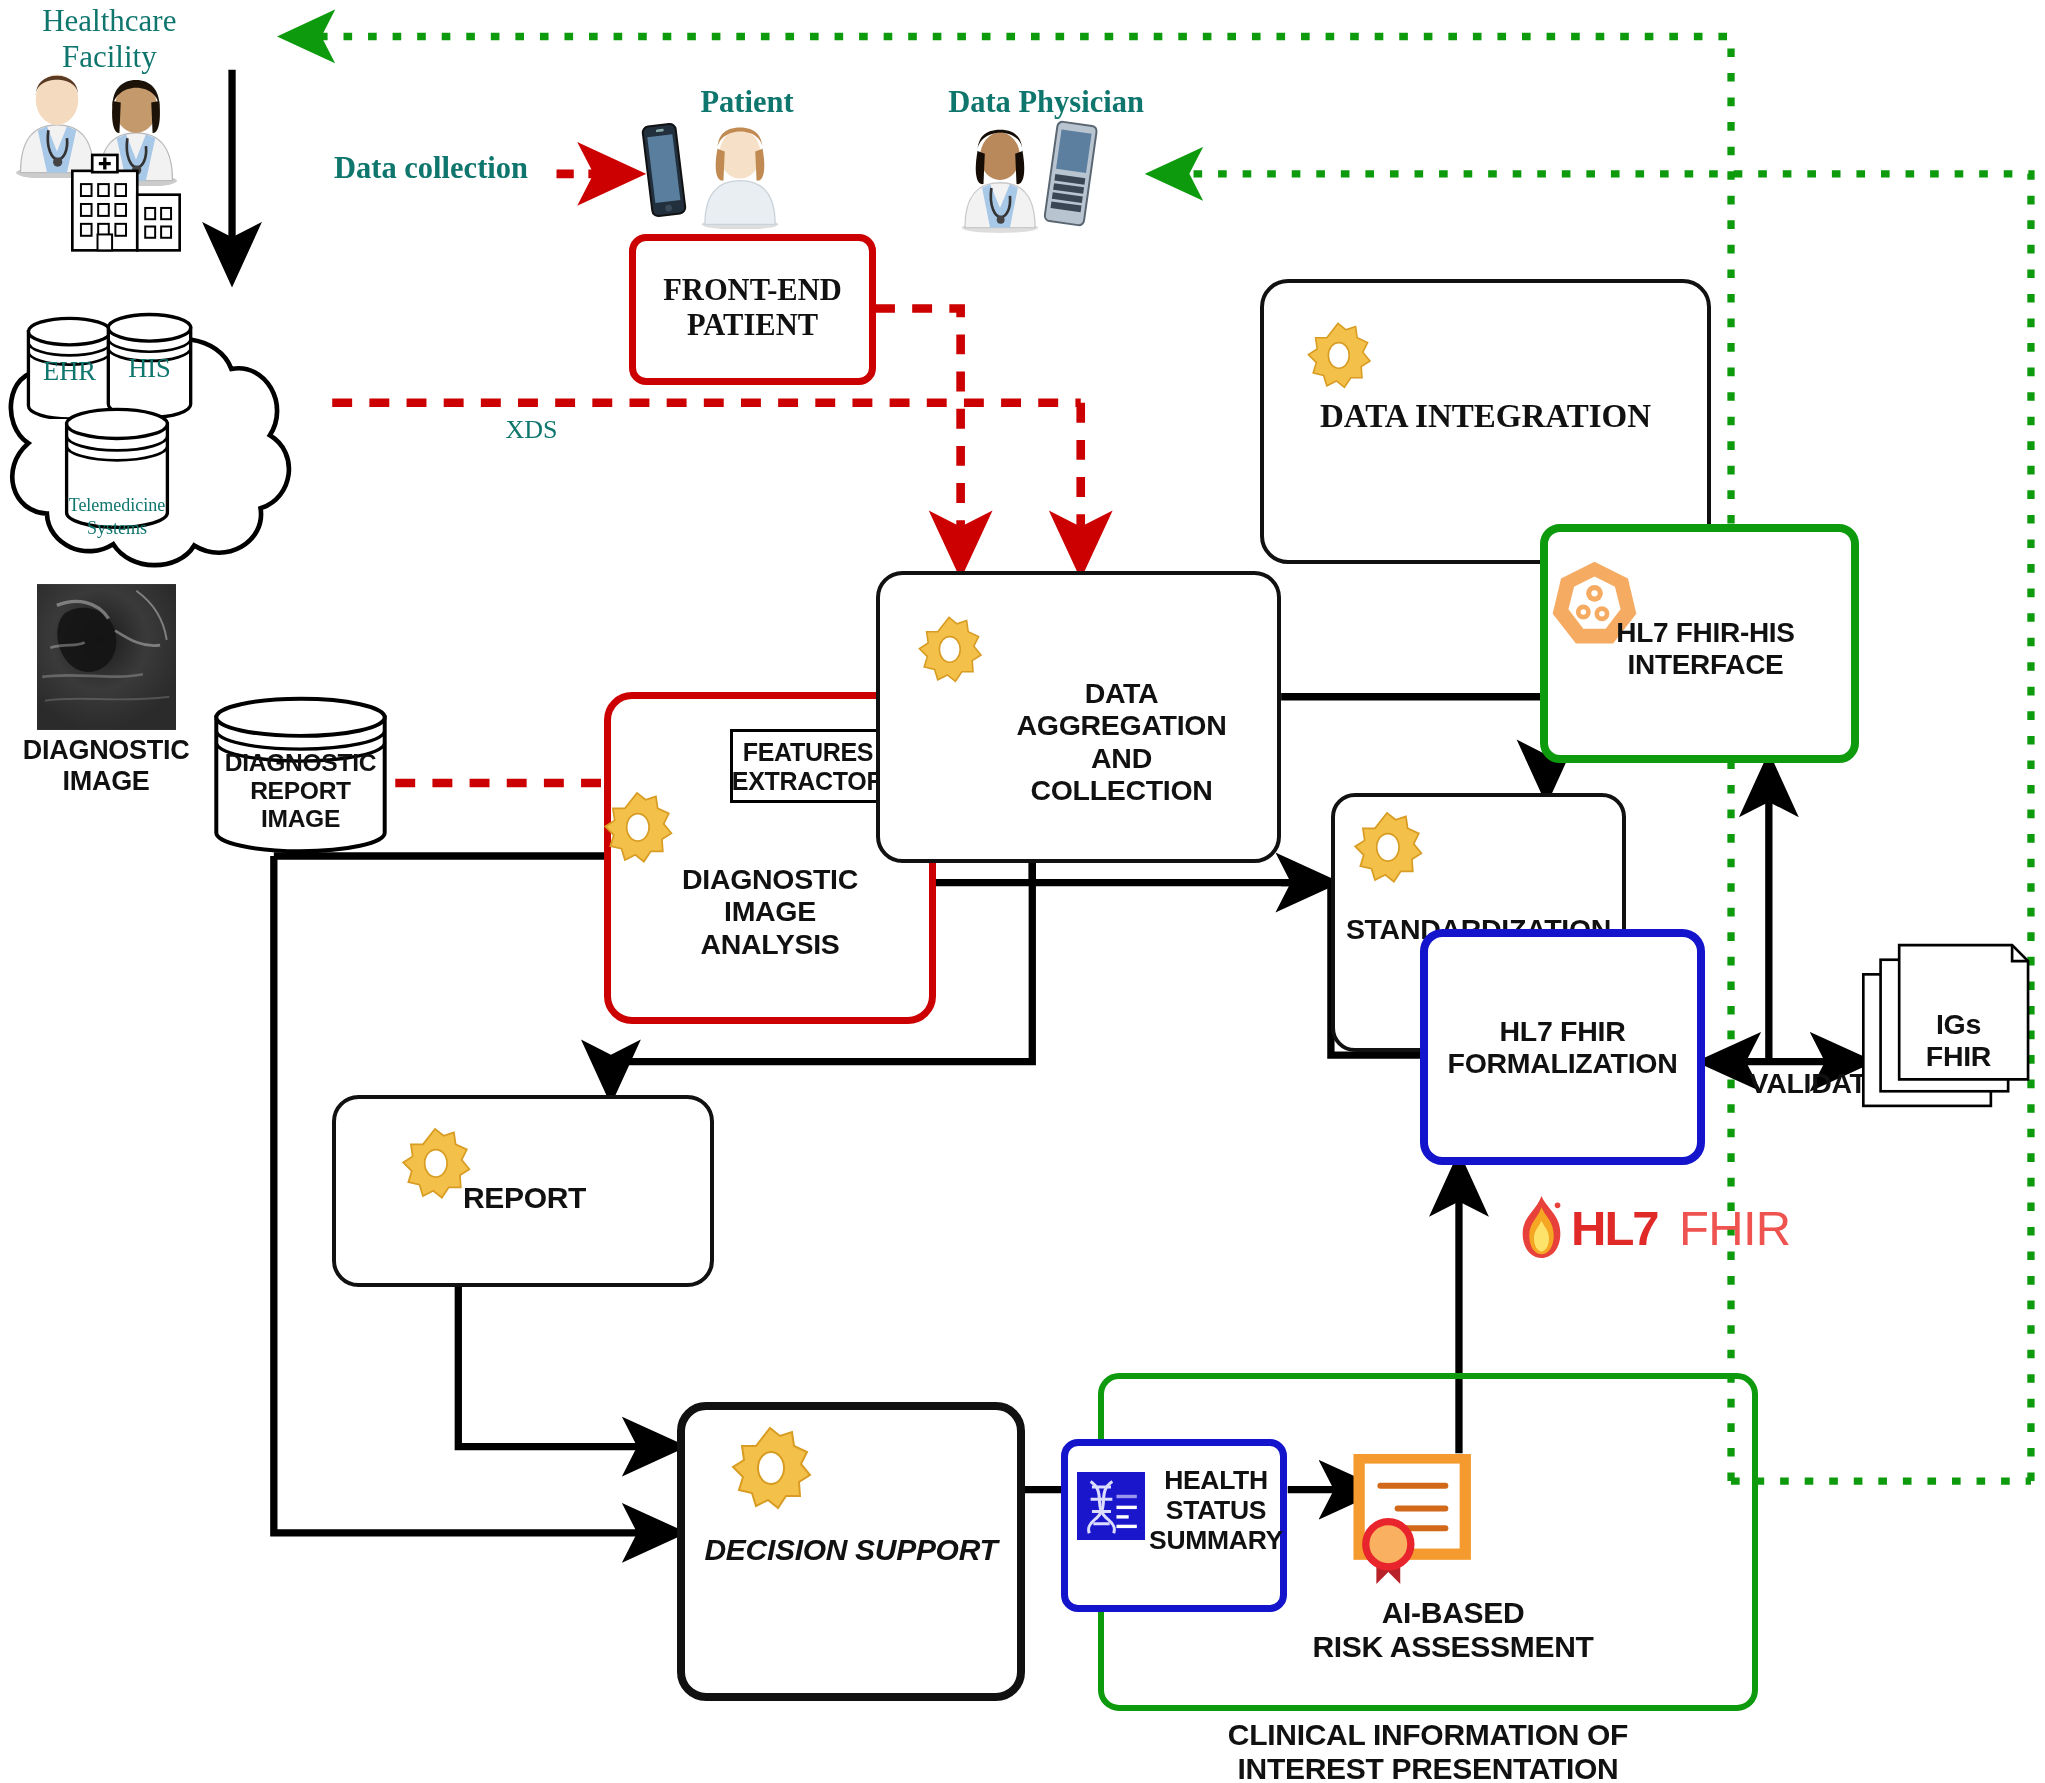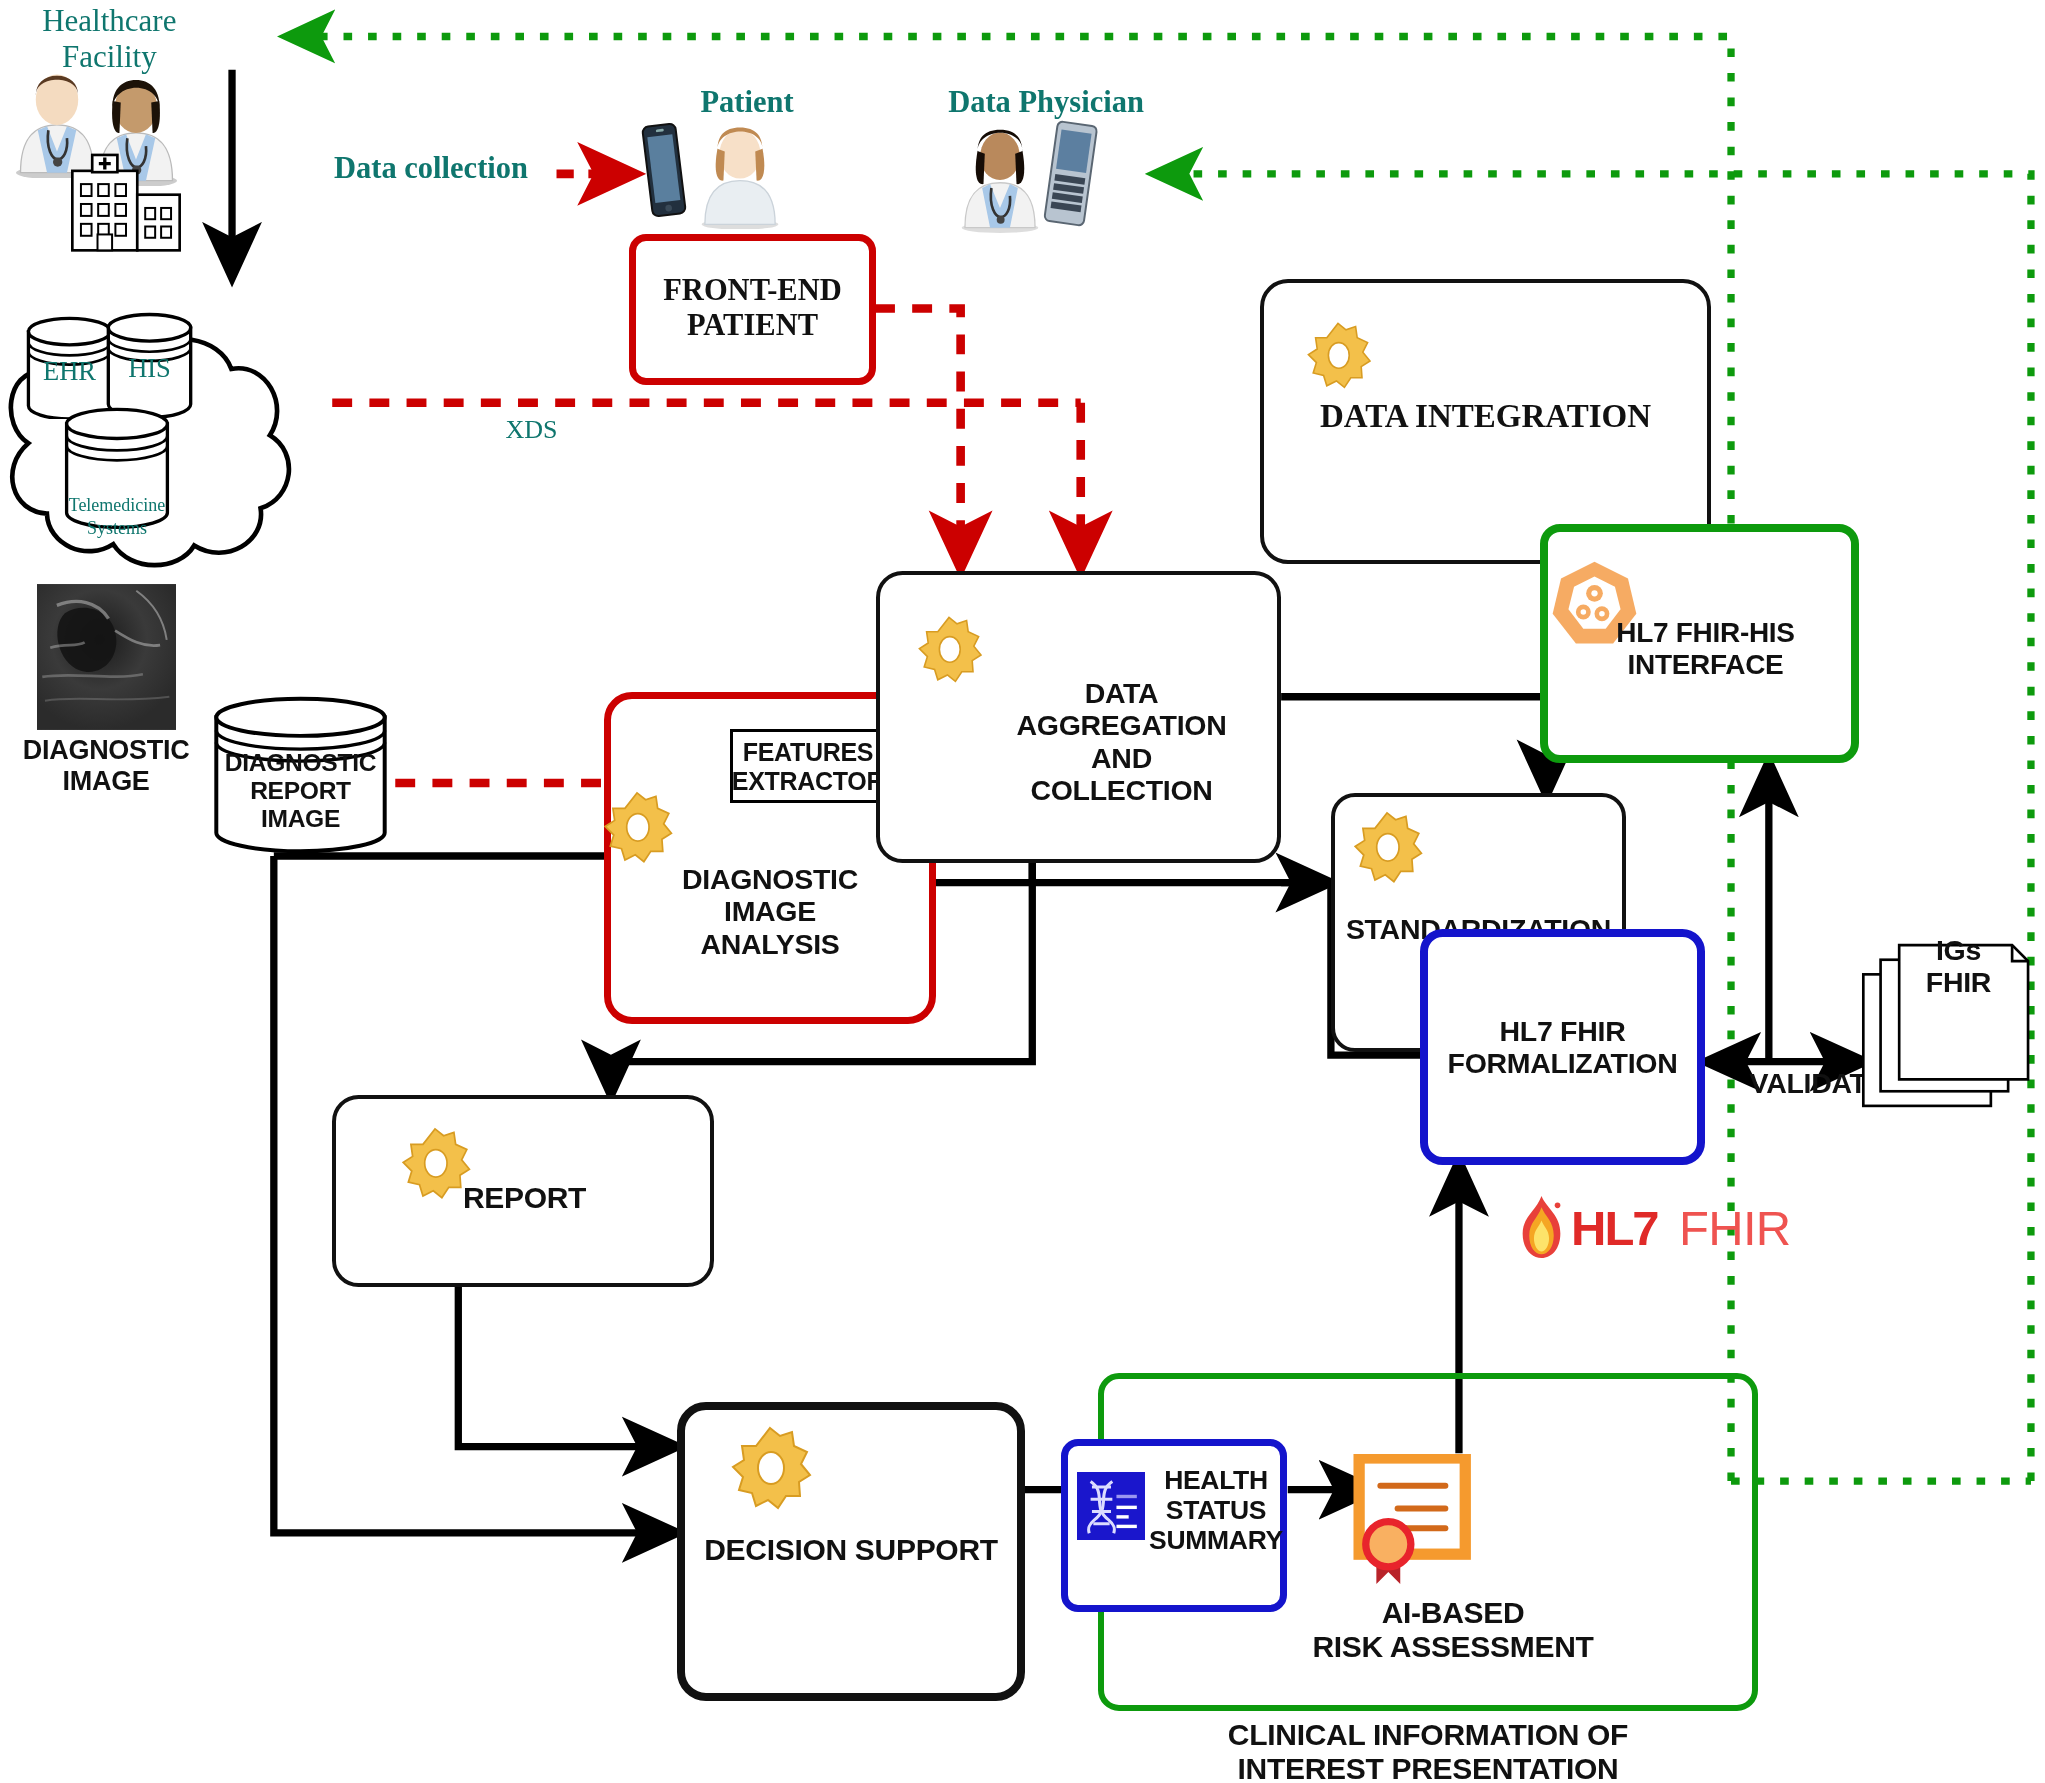--- a/index.html
+++ b/index.html
@@ -326,21 +326,21 @@
 FORMALIZATION</div>
 
   <div class="node-text" style="left:1706px;top:1067px;width:159px;font-size:28.5px;margin-left:32px;">VALIDATE</div>
 
   <svg class="picto" style="left:1858px;top:941px;width:186px;height:173px;" viewBox="0 0 280 260">
     <rect x="8" y="50" width="192" height="198" fill="#fff" stroke="#000" stroke-width="4"></rect>
     <rect x="34" y="28" width="192" height="198" fill="#fff" stroke="#000" stroke-width="4"></rect>
     <path d="M62,6 L232,6 L256,30 L256,208 L62,208 Z" fill="#fff" stroke="#000" stroke-width="4"></path>
     <path d="M232,6 L232,30 L256,30" fill="none" stroke="#000" stroke-width="4"></path>
   </svg>
-  <div class="node-text" style="left:1892px;top:934px;width:133px;font-size:28.5px;">IGs
+  <div class="node-text" style="left:1892px;top:1008px;width:133px;font-size:28.5px;">IGs
 FHIR</div>
 
   <div class="picto" style="left:1513px;top:1191px;width:265px;height:73px;">
     <svg style="position:absolute;left:0;top:2.7px;width:57px;height:66px;" viewBox="0 0 60 70">
       <path d="M30,2 C36,16 50,22 50,42 C50,58 41,68 30,68 C19,68 10,58 10,42 C10,24 24,18 30,2 Z" fill="#e8403a"></path>
       <path d="M30,14 C34,24 43,29 43,44 C43,56 37,64 30,64 C23,64 17,56 17,44 C17,30 26,26 30,14 Z" fill="#f5a623"></path>
       <path d="M30,28 C32,34 38,38 38,47 C38,55 34,61 30,61 C26,61 22,55 22,47 C22,38 28,34 30,28 Z" fill="#fde36a"></path>
       <circle cx="47" cy="12" r="3" fill="#e8403a"></circle>
     </svg>
     <span style="position:absolute;left:58px;top:9.3px;font-size:49px;font-weight:bold;color:#e02a28;letter-spacing:-2px;">HL7</span>
@@ -358,21 +358,21 @@
   <div class="node-text" style="left:425px;top:1181px;width:199px;font-size:30px;">REPORT</div>
 
   <div class="box" style="left:677px;top:1402px;width:348px;height:299px;border:8px solid #111;border-radius:29px;"></div>
   <svg class="gear" style="left:720px;top:1420px;width:100px;height:100px;" viewBox="0 0 100 100">
     <g fill="#f3c04a" stroke="#d89c22" stroke-width="2">
       <path d="M50,8 L60,16 L72,12 L74,26 L87,32 L81,44 L90,55 L79,62 L80,76 L66,76 L58,88 L48,80
                L36,86 L32,73 L19,70 L23,57 L13,47 L24,40 L22,26 L36,26 Z"></path>
     </g>
     <ellipse cx="51" cy="48" rx="13" ry="16" fill="#fff" stroke="#d89c22" stroke-width="2"></ellipse>
   </svg>
-  <div class="node-text" style="left:677px;top:1533px;width:348px;font-size:30px;">DECISION SUPPORT</div>
+  <div class="node-text" style="left:677px;top:1533px;width:348px;font-size:30px;font-style:italic;">DECISION SUPPORT</div>
 
   <div class="box" style="left:1098px;top:1373px;width:660px;height:338px;border:6.6px solid #0d9a0d;
               border-radius:21px;background:transparent;"></div>
   <div class="node-text" style="left:1098px;top:1718px;width:660px;font-size:30px;">CLINICAL INFORMATION OF
 INTEREST PRESENTATION</div>
 
   <div class="box" style="left:1061px;top:1439px;width:226px;height:173px;border:7.3px solid #1414cc;border-radius:17px;"></div>
   <svg class="picto" style="left:1077px;top:1472px;width:68px;height:68px;" viewBox="0 0 100 100">
     <rect width="100" height="100" fill="#1a16cc"></rect>
     <g stroke="#dcdcff" stroke-width="4.5" fill="none">

